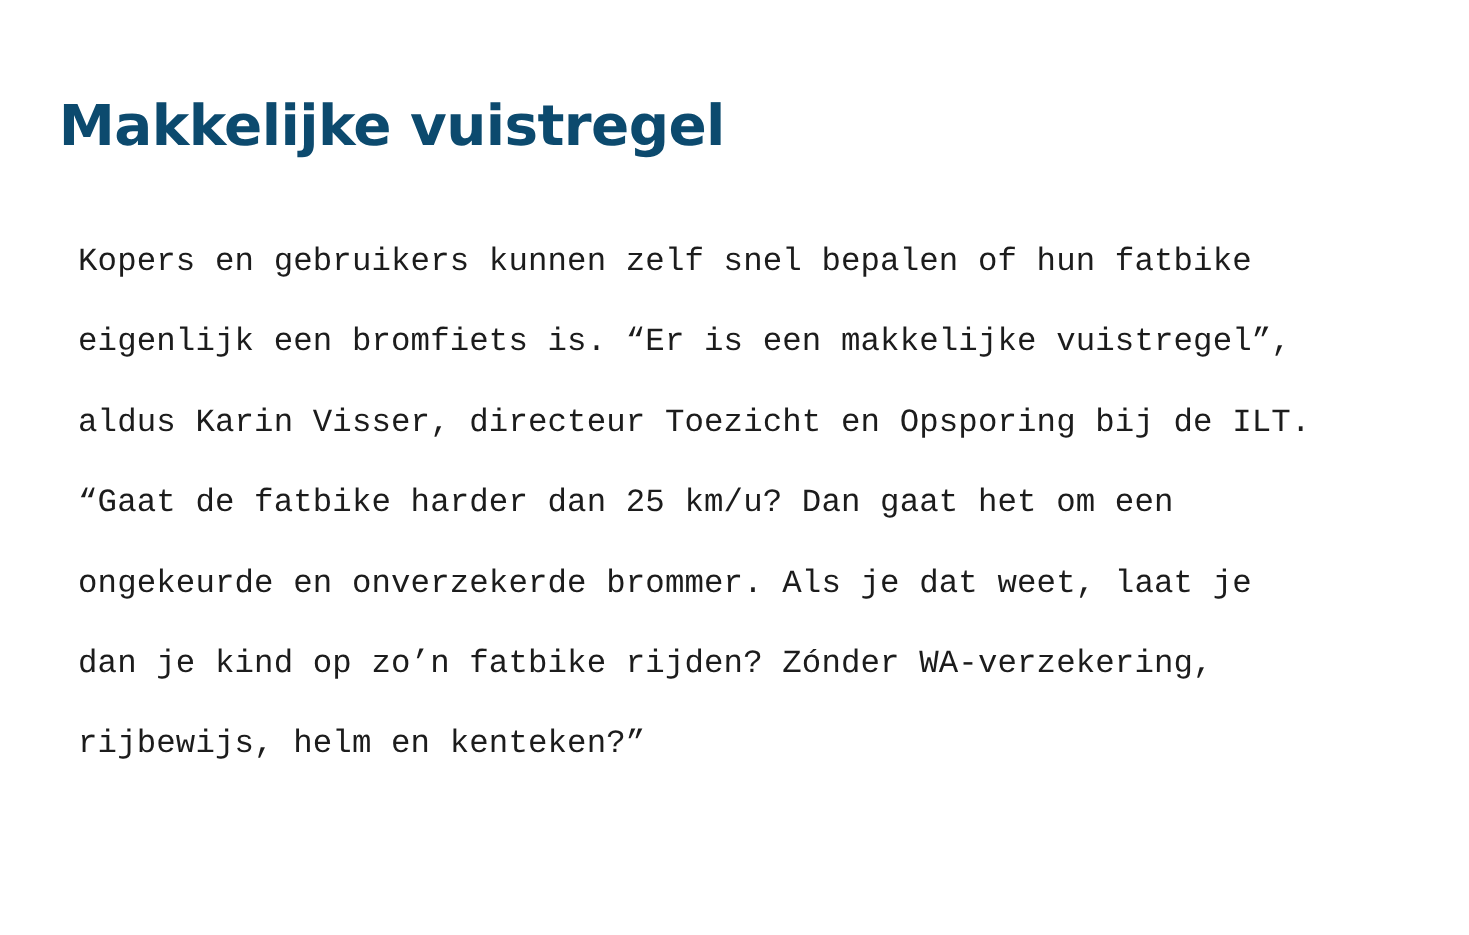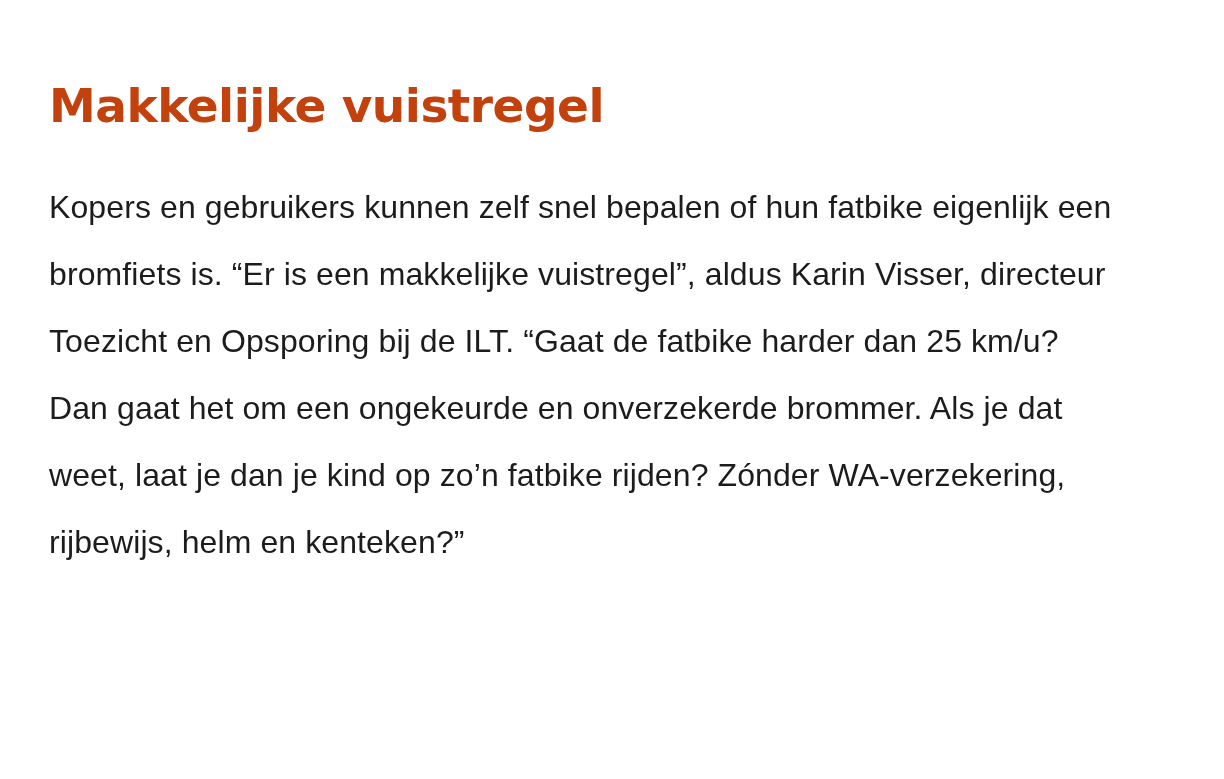--- a/index.html
+++ b/index.html
@@ -20,30 +20,30 @@
     height: 779px;
     padding: 78px 108px 0 49px;
     background: #ffffff;
   }
   .article-heading {
     font-family: "DejaVu Sans", sans-serif;
     font-size: 47px;
     line-height: 1.2;
     font-weight: 700;
     letter-spacing: -0.5px;
-    color: #c2410c;
-    margin: 0 0 40px 0;
+    color: #0c4a6e;
+    margin: 0 0 52px 0;
   }
   .article-body {
-    font-family: Liberation Sans, sans-serif;
-    font-size: 32px;
+    font-family: Liberation Mono, monospace;
+    font-size: 27px;
     line-height: 67px;
     font-weight: 400;
     color: #1c1c1c;
-    margin: 0;
+    margin: 16px;
     letter-spacing: 0.1px;
     max-width: 1075px;
   }
 </style>
 </head>
 <body>
 
 <div class="article">
   <h1 class="article-heading">Makkelijke vuistregel</h1>
   <p class="article-body">Kopers en gebruikers kunnen zelf snel bepalen of hun fatbike eigenlijk een bromfiets is. “Er is een makkelijke vuistregel”, aldus Karin Visser, directeur Toezicht en Opsporing bij de ILT. “Gaat de fatbike harder dan 25 km/u? Dan gaat het om een ongekeurde en onverzekerde brommer. Als je dat weet, laat je dan je kind op zo’n fatbike rijden? Zónder WA-verzekering, rijbewijs, helm en kenteken?”</p>

